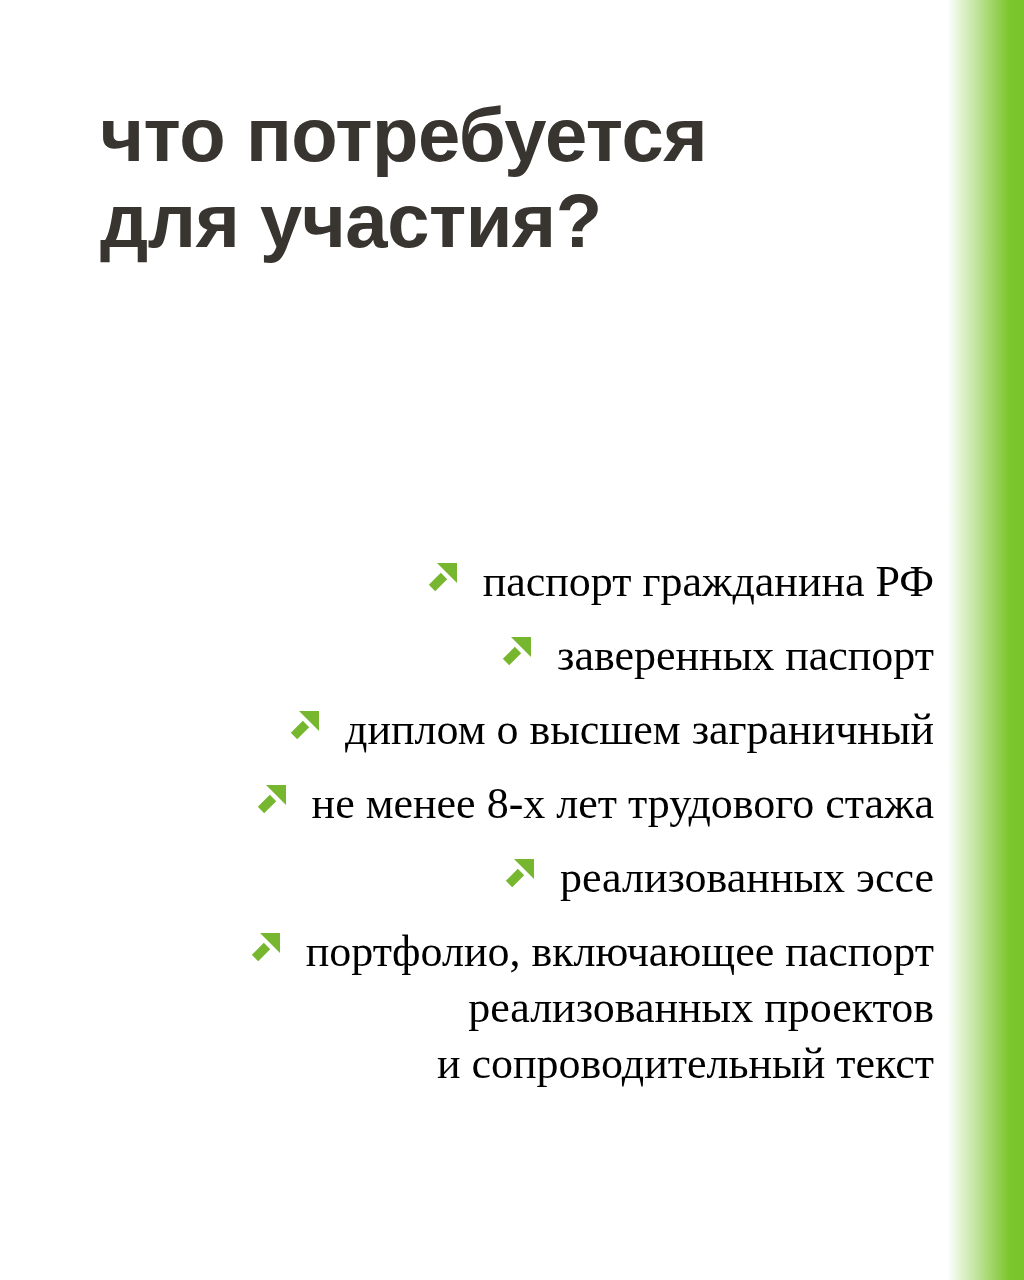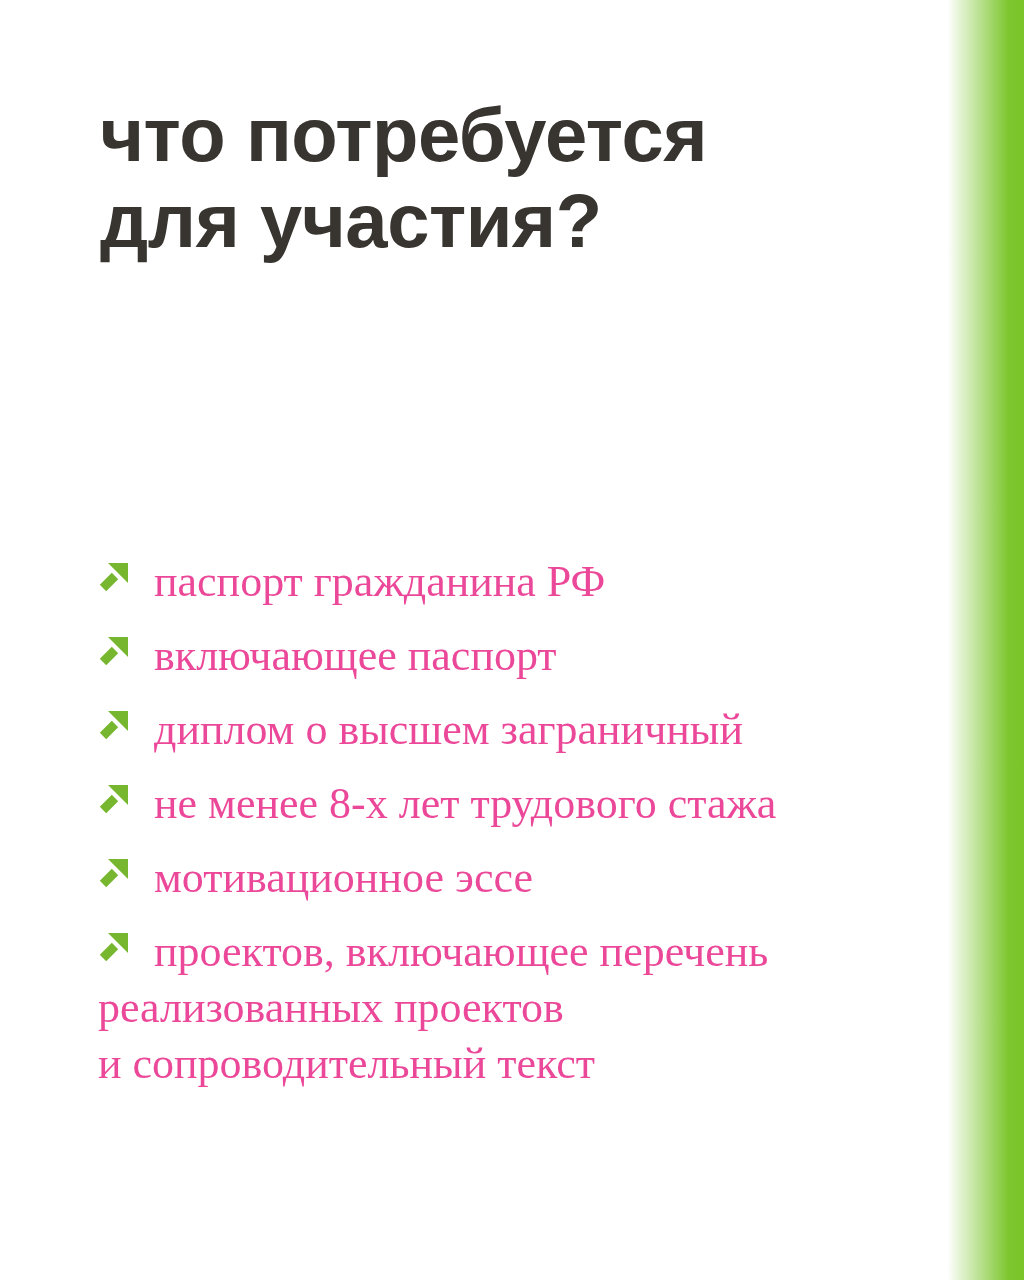--- a/index.html
+++ b/index.html
@@ -48,22 +48,23 @@
     list-style: none;
     margin: 290px 0 0 0;
     padding: 0;
     width: 836px;
   }
 
   .req-item {
     font-family: "Liberation Serif", serif;
     font-size: 44px;
     line-height: 56px;
-    color: #ec4899;
+    color: #000000;
     margin: 0 0 18px 0;
+    text-align: right;
   }
 
   .req-item .item-text {
     white-space: pre-line;
   }
 
   .arrow {
     display: inline-block;
     width: 30px;
     height: 30px;
@@ -85,40 +86,40 @@
   <ul class="req-list">
 
     <li class="req-item"><span class="arrow"><svg viewBox="0 0 30 30" xmlns="http://www.w3.org/2000/svg">
             <polygon points="10,0 30,0 30,20" fill="#76b72f"></polygon>
             <line x1="5" y1="25" x2="17" y2="13" stroke="#76b72f" stroke-width="9"></line>
           </svg></span><span class="item-text">паспорт гражданина РФ</span></li>
 
     <li class="req-item"><span class="arrow"><svg viewBox="0 0 30 30" xmlns="http://www.w3.org/2000/svg">
             <polygon points="10,0 30,0 30,20" fill="#76b72f"></polygon>
             <line x1="5" y1="25" x2="17" y2="13" stroke="#76b72f" stroke-width="9"></line>
-          </svg></span><span class="item-text">включающее паспорт</span></li>
+          </svg></span><span class="item-text">заверенных паспорт</span></li>
 
     <li class="req-item"><span class="arrow"><svg viewBox="0 0 30 30" xmlns="http://www.w3.org/2000/svg">
             <polygon points="10,0 30,0 30,20" fill="#76b72f"></polygon>
             <line x1="5" y1="25" x2="17" y2="13" stroke="#76b72f" stroke-width="9"></line>
           </svg></span><span class="item-text">диплом о высшем заграничный</span></li>
 
     <li class="req-item"><span class="arrow"><svg viewBox="0 0 30 30" xmlns="http://www.w3.org/2000/svg">
             <polygon points="10,0 30,0 30,20" fill="#76b72f"></polygon>
             <line x1="5" y1="25" x2="17" y2="13" stroke="#76b72f" stroke-width="9"></line>
           </svg></span><span class="item-text">не менее 8-х лет трудового стажа</span></li>
 
     <li class="req-item"><span class="arrow"><svg viewBox="0 0 30 30" xmlns="http://www.w3.org/2000/svg">
             <polygon points="10,0 30,0 30,20" fill="#76b72f"></polygon>
             <line x1="5" y1="25" x2="17" y2="13" stroke="#76b72f" stroke-width="9"></line>
-          </svg></span><span class="item-text">мотивационное эссе</span></li>
+          </svg></span><span class="item-text">реализованных эссе</span></li>
 
 
     <li class="req-item"><span class="arrow"><svg viewBox="0 0 30 30" xmlns="http://www.w3.org/2000/svg">
             <polygon points="10,0 30,0 30,20" fill="#76b72f"></polygon>
             <line x1="5" y1="25" x2="17" y2="13" stroke="#76b72f" stroke-width="9"></line>
-          </svg></span><span class="item-text">проектов, включающее перечень
+          </svg></span><span class="item-text">портфолио, включающее паспорт
 реализованных проектов
 и сопроводительный текст</span></li>
 
   </ul>
 
 </div>
 
 </body></html>

